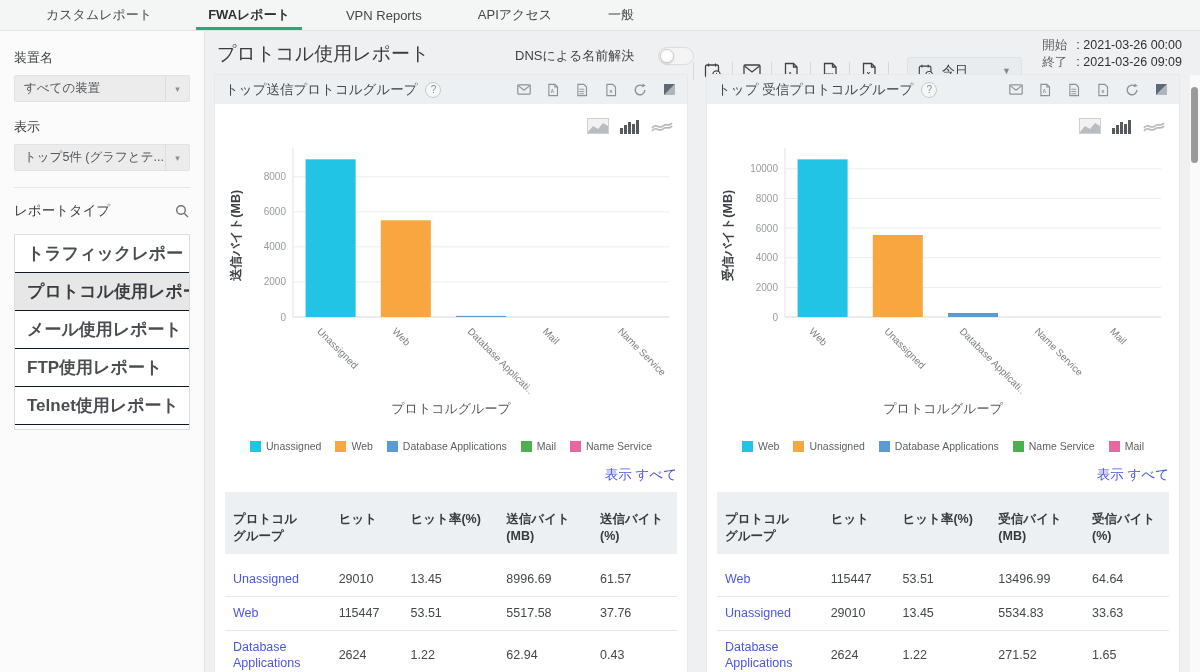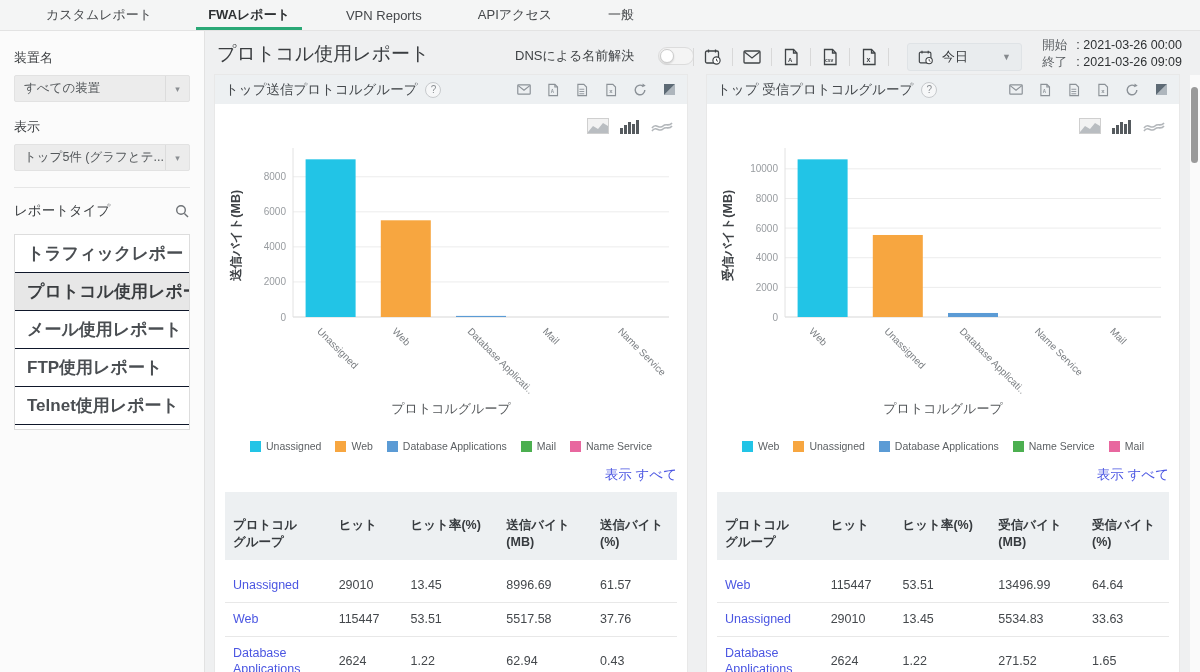--- a/index.html
+++ b/index.html
@@ -31,21 +31,21 @@
 
   
   .main { position:absolute; top:31px; left:205px; width:995px; height:641px; }
   .main-header { position:absolute; top:0; left:0; width:995px; height:44px; }
   .page-title { position:absolute; left:12px; top:10px; font-size:19px; color:#3a3d40; }
   .dns-row { position:absolute; left:310px; top:16px; display:flex; align-items:center; gap:24px; }
   .dns-label { font-size:13px; color:#3f4245; }
   .toggle { width:36px; height:18px; background:#f4f4f4; border:1px solid #dcdcdc; border-radius:10px; position:relative; cursor:pointer; }
   .toggle .knob { position:absolute; left:1px; top:1px; width:14px; height:14px; border-radius:50%;
     background:#fff; border:1px solid #ccc; box-shadow:0 1px 2px rgba(0,0,0,.15); }
-  .toolbar { position:absolute; left:480px; top:12px; display:flex; align-items:center; }
+  .toolbar { position:absolute; left:480px; top:26px; display:flex; align-items:center; }
   .tsep { width:1px; height:18px; background:#d8d8d8; margin:0 8px; }
   .tool-icon { width:22px; height:22px; display:flex; align-items:center; justify-content:center; cursor:pointer; }
   .daterange { display:flex; align-items:center; gap:8px; background:#e9ecee; border:1px solid #dfe3e6; border-radius:3px;
     height:28px; padding:0 10px; margin-left:10px; cursor:pointer; }
   .daterange .dr-label { font-size:13px; color:#35383b; }
   .daterange .caret { font-size:9px; color:#85898d; margin-left:26px; }
   .range-block { position:absolute; right:18px; top:6px; font-size:12.5px; line-height:17px; }
   .range-row { display:flex;margin-left:36px; }
   .range-row .rlabel { color:#5a5e62; width:34px; }
   .range-row .rvalue { color:#2e3133; }
@@ -67,21 +67,21 @@
   .ylab { font-size:12.5px; fill:#3e4246; font-weight:bold; }
   .x-title { text-align:center; font-size:13px; color:#55585b; margin-top:2px; }
   .legend { display:flex; justify-content:center; align-items:center; gap:14px; margin-top:22px; }
   .legend-item { display:flex; align-items:center; gap:5px; font-size:10.5px; color:#5d6164; cursor:pointer; }
   .legend-item .swatch { width:11px; height:11px; display:inline-block; }
   .show-all { text-align:right; padding-right:10px; margin-top:13px; }
   .show-all a { font-size:13.5px; color:#4b56e2; text-decoration:none; cursor:pointer; }
 
   table.data-table { width:452px; margin:8px auto 0 auto; border-collapse:collapse; }
   table.data-table th { background:#edf0f2; text-align:left; font-size:12.5px; color:#373b3f;
-    padding:25px 6px 9px 8px; white-space:pre-line; vertical-align:top; line-height:1.35; }
+    padding:19px 6px 9px 8px; white-space:pre-line; vertical-align:top; line-height:1.35; }
   table.data-table td { font-size:12.5px; color:#44484c; padding:8px 6px 8px 8px; border-bottom:1px solid #e8e8e8; line-height:1.35; }
   table.data-table tbody tr:first-child td { border-top:9px solid #fff; }
   table.data-table th:nth-child(1){width:97px;} table.data-table th:nth-child(2){width:66px;}
   table.data-table th:nth-child(3){width:88px;} table.data-table th:nth-child(4){width:86px;}
   table.data-table th:nth-child(5){width:78px;}
   .cell-link { color:#4b56e2; text-decoration:none; cursor:pointer; }
 
   
   .scroll-track { position:absolute; top:75px; right:0; width:10px; height:597px; background:#fafafa; }
   .scroll-thumb { position:absolute; top:12px; left:1px; width:7px; height:76px; background:#9a9a9a; border-radius:4px; }

